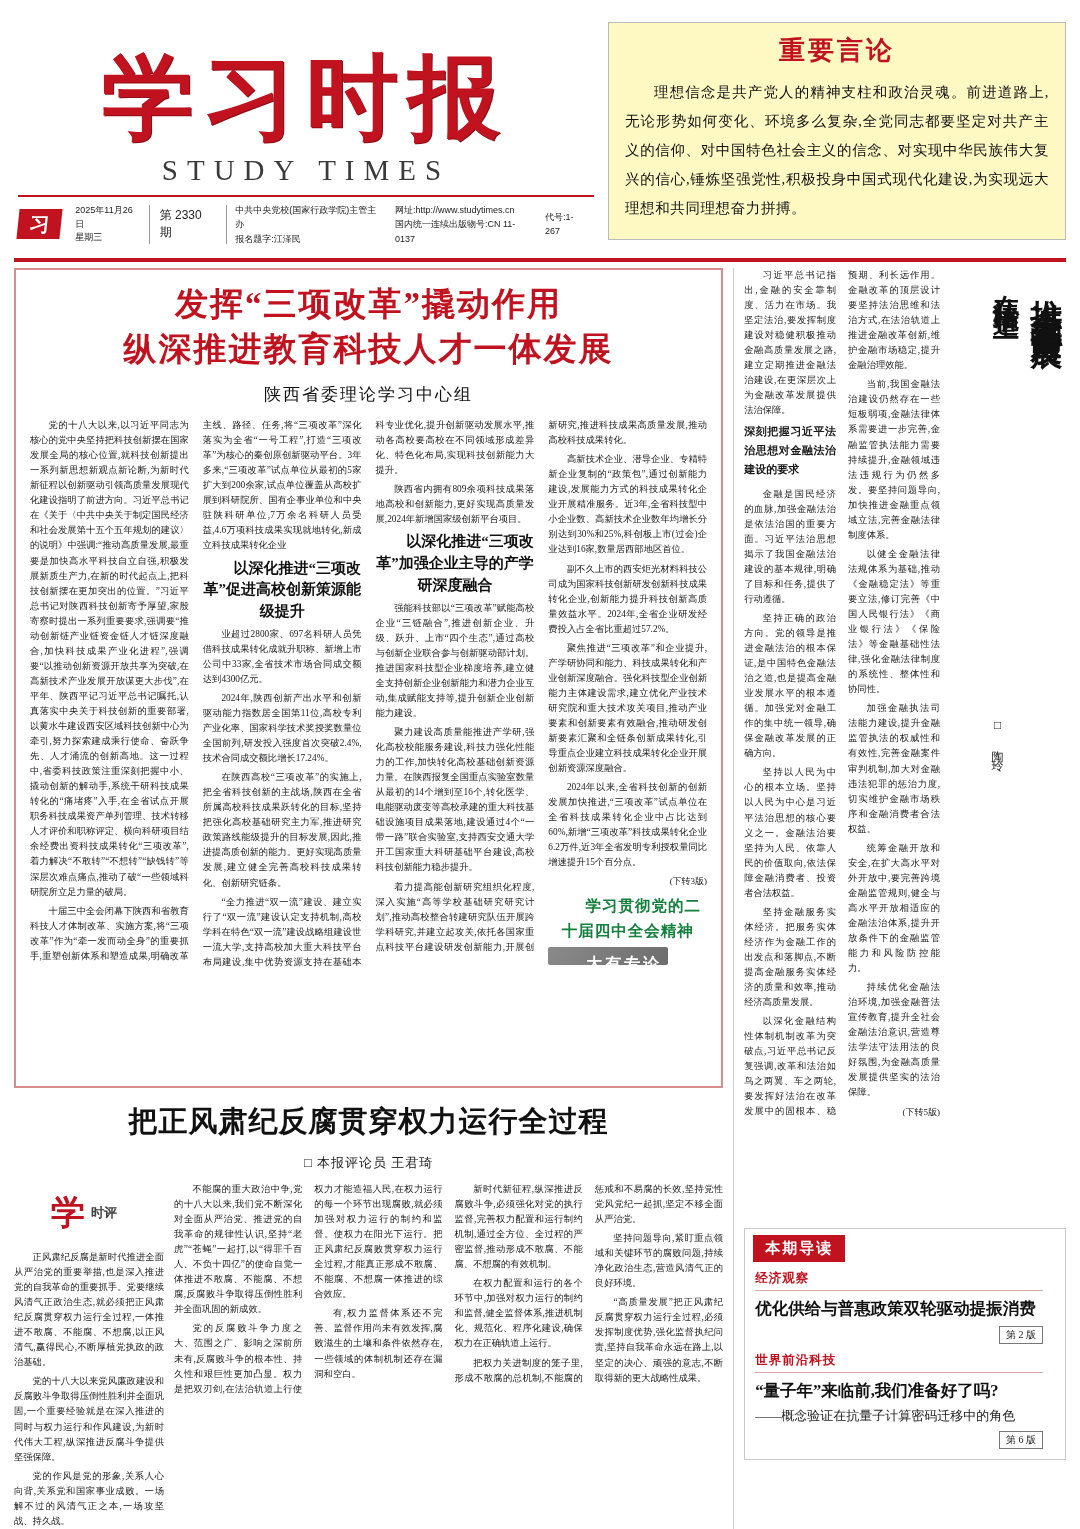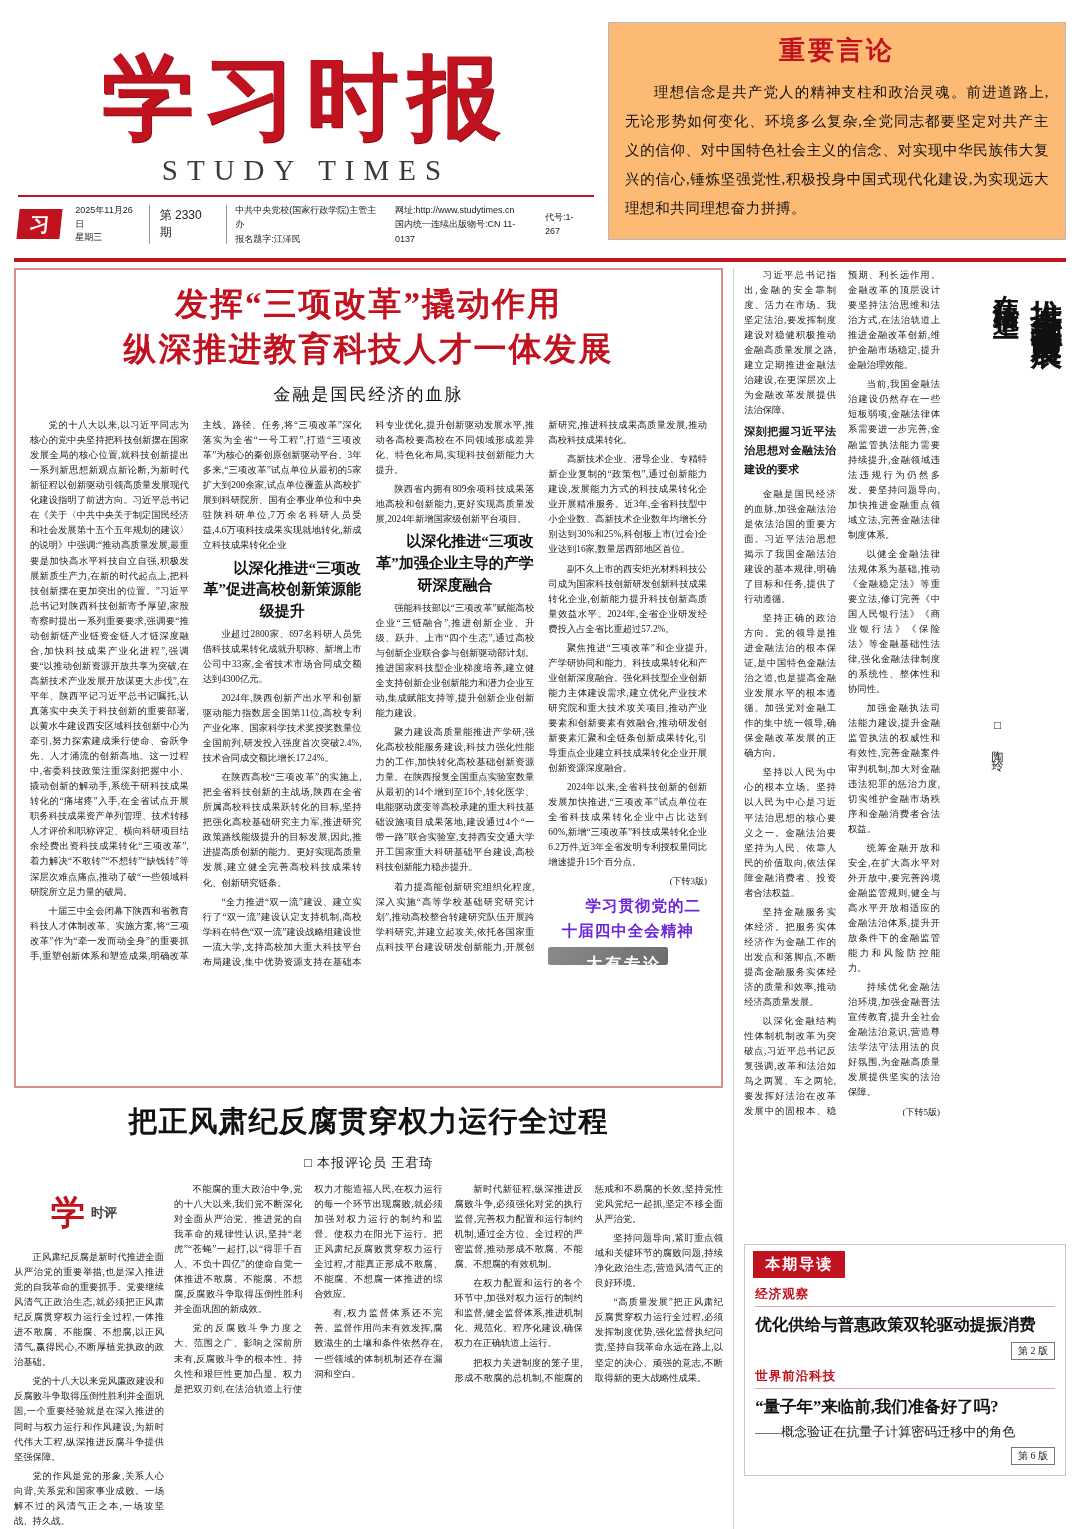--- a/index.html
+++ b/index.html
@@ -99,21 +99,21 @@
     padding: 0 8px;
   }
   .meta-wide { font-size: 9px; line-height: 1.6; }
 
   .masthead-right {
     flex: 1;
     border: 1px solid #b9b9b9;
     margin: 14px 0 18px 10px;
     padding: 10px 16px 12px 16px;
     box-sizing: border-box;
-    background: #fdba74;
+    background: #fef9c3;
   }
   .important-title {
     text-align: center;
     color: #c1121f;
     font-size: 26px;
     font-weight: bold;
     letter-spacing: 3px;
     margin-bottom: 10px;
     font-family: "Liberation Serif", serif;
   }
@@ -189,21 +189,21 @@
     font-size: 15px;
     font-weight: bold;
     line-height: 1.45;
     text-align: center;
     margin: 8px 0 8px 0;
     text-indent: 0;
     color: #111;
     break-inside: avoid;
   }
   .slogan {
-    color: #6d28d9;
+    color: #15803d;
     font-weight: bold;
     font-size: 15.5px;
     text-align: center;
     margin: 10px 0 4px 0;
     text-indent: 0;
     letter-spacing: 1px;
     break-inside: avoid;
   }
   .stamp {
     display: block;
@@ -338,22 +338,22 @@
     font-weight: bold;
     font-size: 11px;
     line-height: 1.7;
     text-indent: 0 !important;
     margin-bottom: 8px !important;
   }
 
   
   .guide {
     border: 1px solid #c9c9c9;
-    margin-top: 16px;
-    padding: 0 0 10px 0;
+    margin-top: 0;
+    padding: 0 12px 10px 0;
     position: relative;
   }
   .guide-tab {
     background: #c1121f;
     color: #fff;
     display: inline-block;
     font-size: 15px;
     font-weight: bold;
     padding: 4px 12px;
     letter-spacing: 2px;
@@ -435,21 +435,21 @@
 
   <div class="body-wrap">
 
     <div class="left-zone">
 
       <div class="lead-box">
         <div class="lead-h1">
           <span>发挥“三项改革”撬动作用</span>
           <span class="l2">纵深推进教育科技人才一体发展</span>
         </div>
-        <div class="lead-byline">金融是国民经济的血脉</div>
+        <div class="lead-byline">陕西省委理论学习中心组</div>
 
         <div class="cols4">
           <p>党的十八大以来,以习近平同志为核心的党中央坚持把科技创新摆在国家发展全局的核心位置,就科技创新提出一系列新思想新观点新论断,为新时代新征程以创新驱动引领高质量发展现代化建设指明了前进方向。习近平总书记在《关于〈中共中央关于制定国民经济和社会发展第十五个五年规划的建议〉的说明》中强调:“推动高质量发展,最重要是加快高水平科技自立自强,积极发展新质生产力,在新的时代起点上,把科技创新摆在更加突出的位置。”习近平总书记对陕西科技创新寄予厚望,家殷寄察时提出一系列重要要求,强调要“推动创新链产业链资金链人才链深度融合,加快科技成果产业化进程”,强调要“以推动创新资源开放共享为突破,在高新技术产业发展开放谋更大步伐”,在平年、陕西平记习近平总书记嘱托,认真落实中央关于科技创新的重要部署,以黄水牛建设西安区域科技创新中心为牵引,努力探索建成乘行使命、奋跃争先、人才涌流的创新高地。这一过程中,省委科技政策注重深刻把握中小、撬动创新的解动手,系统干研科技成果转化的“痛堵疼”入手,在全省试点开展职务科技成果资产单列管理、技术转移人才评价和职称评定、横向科研项目结余经费出资科技成果转化“三项改革”,着力解决“不敢转”“不想转”“缺钱转”等深层次难点痛点,推动了破“一些领域科研院所立足力量的破局。</p>
           <p>十届三中全会闭幕下陕西和省教育科技人才体制改革、实施方案,将“三项改革”作为“牵一发而动全身”的重要抓手,重塑创新体系和塑造成果,明确改革主线、路径、任务,将“三项改革”深化落实为全省“一号工程”,打造“三项改革”为核心的秦创原创新驱动平台。3年多来,“三项改革”试点单位从最初的5家扩大到200余家,试点单位覆盖从高校扩展到科研院所、国有企事业单位和中央驻陕科研单位,7万余名科研人员受益,4.6万项科技成果实现就地转化,新成立科技成果转化企业</p>
           <p class="sub-head">以深化推进“三项改革”促进高校创新策源能级提升</p>
           <p>业超过2800家、697名科研人员凭借科技成果转化成就升职称、新增上市公司中33家,全省技术市场合同成交额达到4300亿元。</p>
           <p>2024年,陕西创新产出水平和创新驱动能力指数居全国第11位,高校专利产业化率、国家科学技术奖授奖数量位全国前列,研发投入强度首次突破2.4%,技术合同成交额比增长17.24%。</p>
           <p>在陕西高校“三项改革”的实施上,把全省科技创新的主战场,陕西在全省所属高校科技成果跃转化的目标,坚持把强化高校基础研究主力军,推进研究政策路线能级提升的目标发展,因此,推进提高质创新的能力。更好实现高质量发展,建立健全完善高校科技成果转化、创新研究链条。</p>
           <p>“全力推进“双一流”建设、建立实行了“双一流”建设认定支持机制,高校学科在特色“双一流”建设战略组建设世一流大学,支持高校加大重大科技平台布局建设,集中优势资源支持在基础本科专业优化,提升创新驱动发展水平,推动各高校要高校在不同领域形成差异化、特色化布局,实现科技创新能力大提升。</p>
           <p>陕西省内拥有809余项科技成果落地高校和创新能力,更好实现高质量发展,2024年新增国家级创新平台项目。</p>

